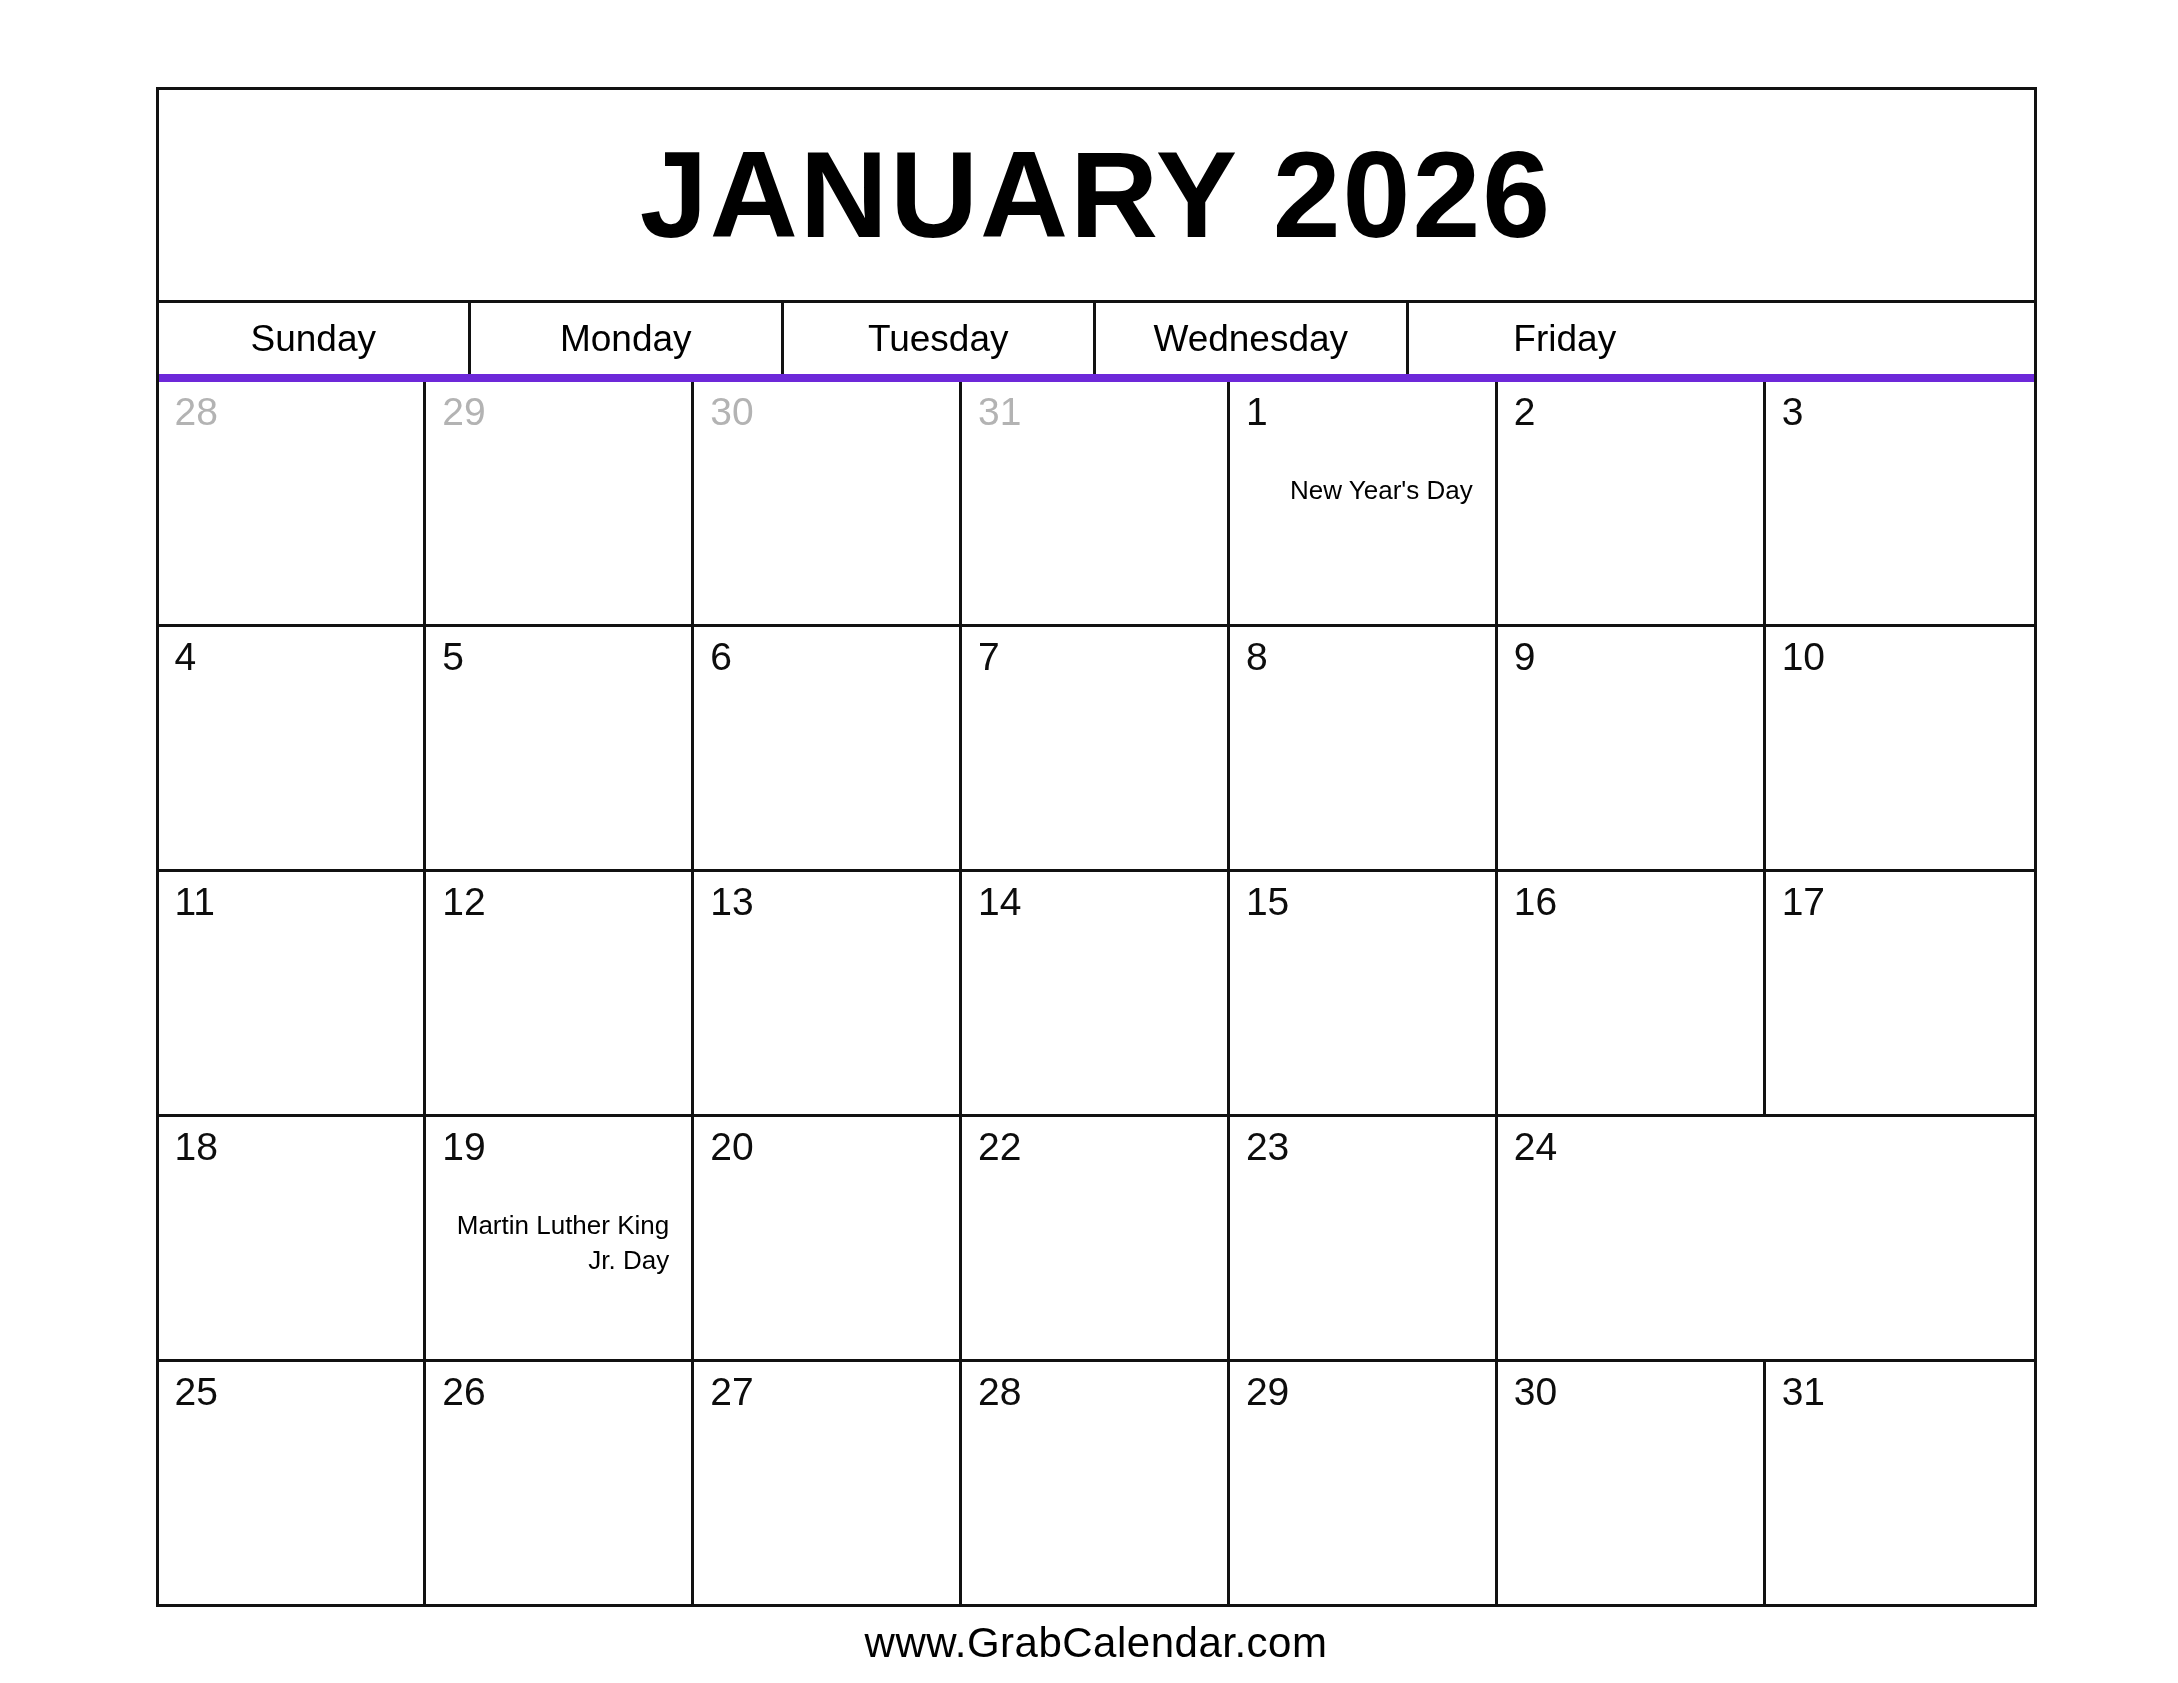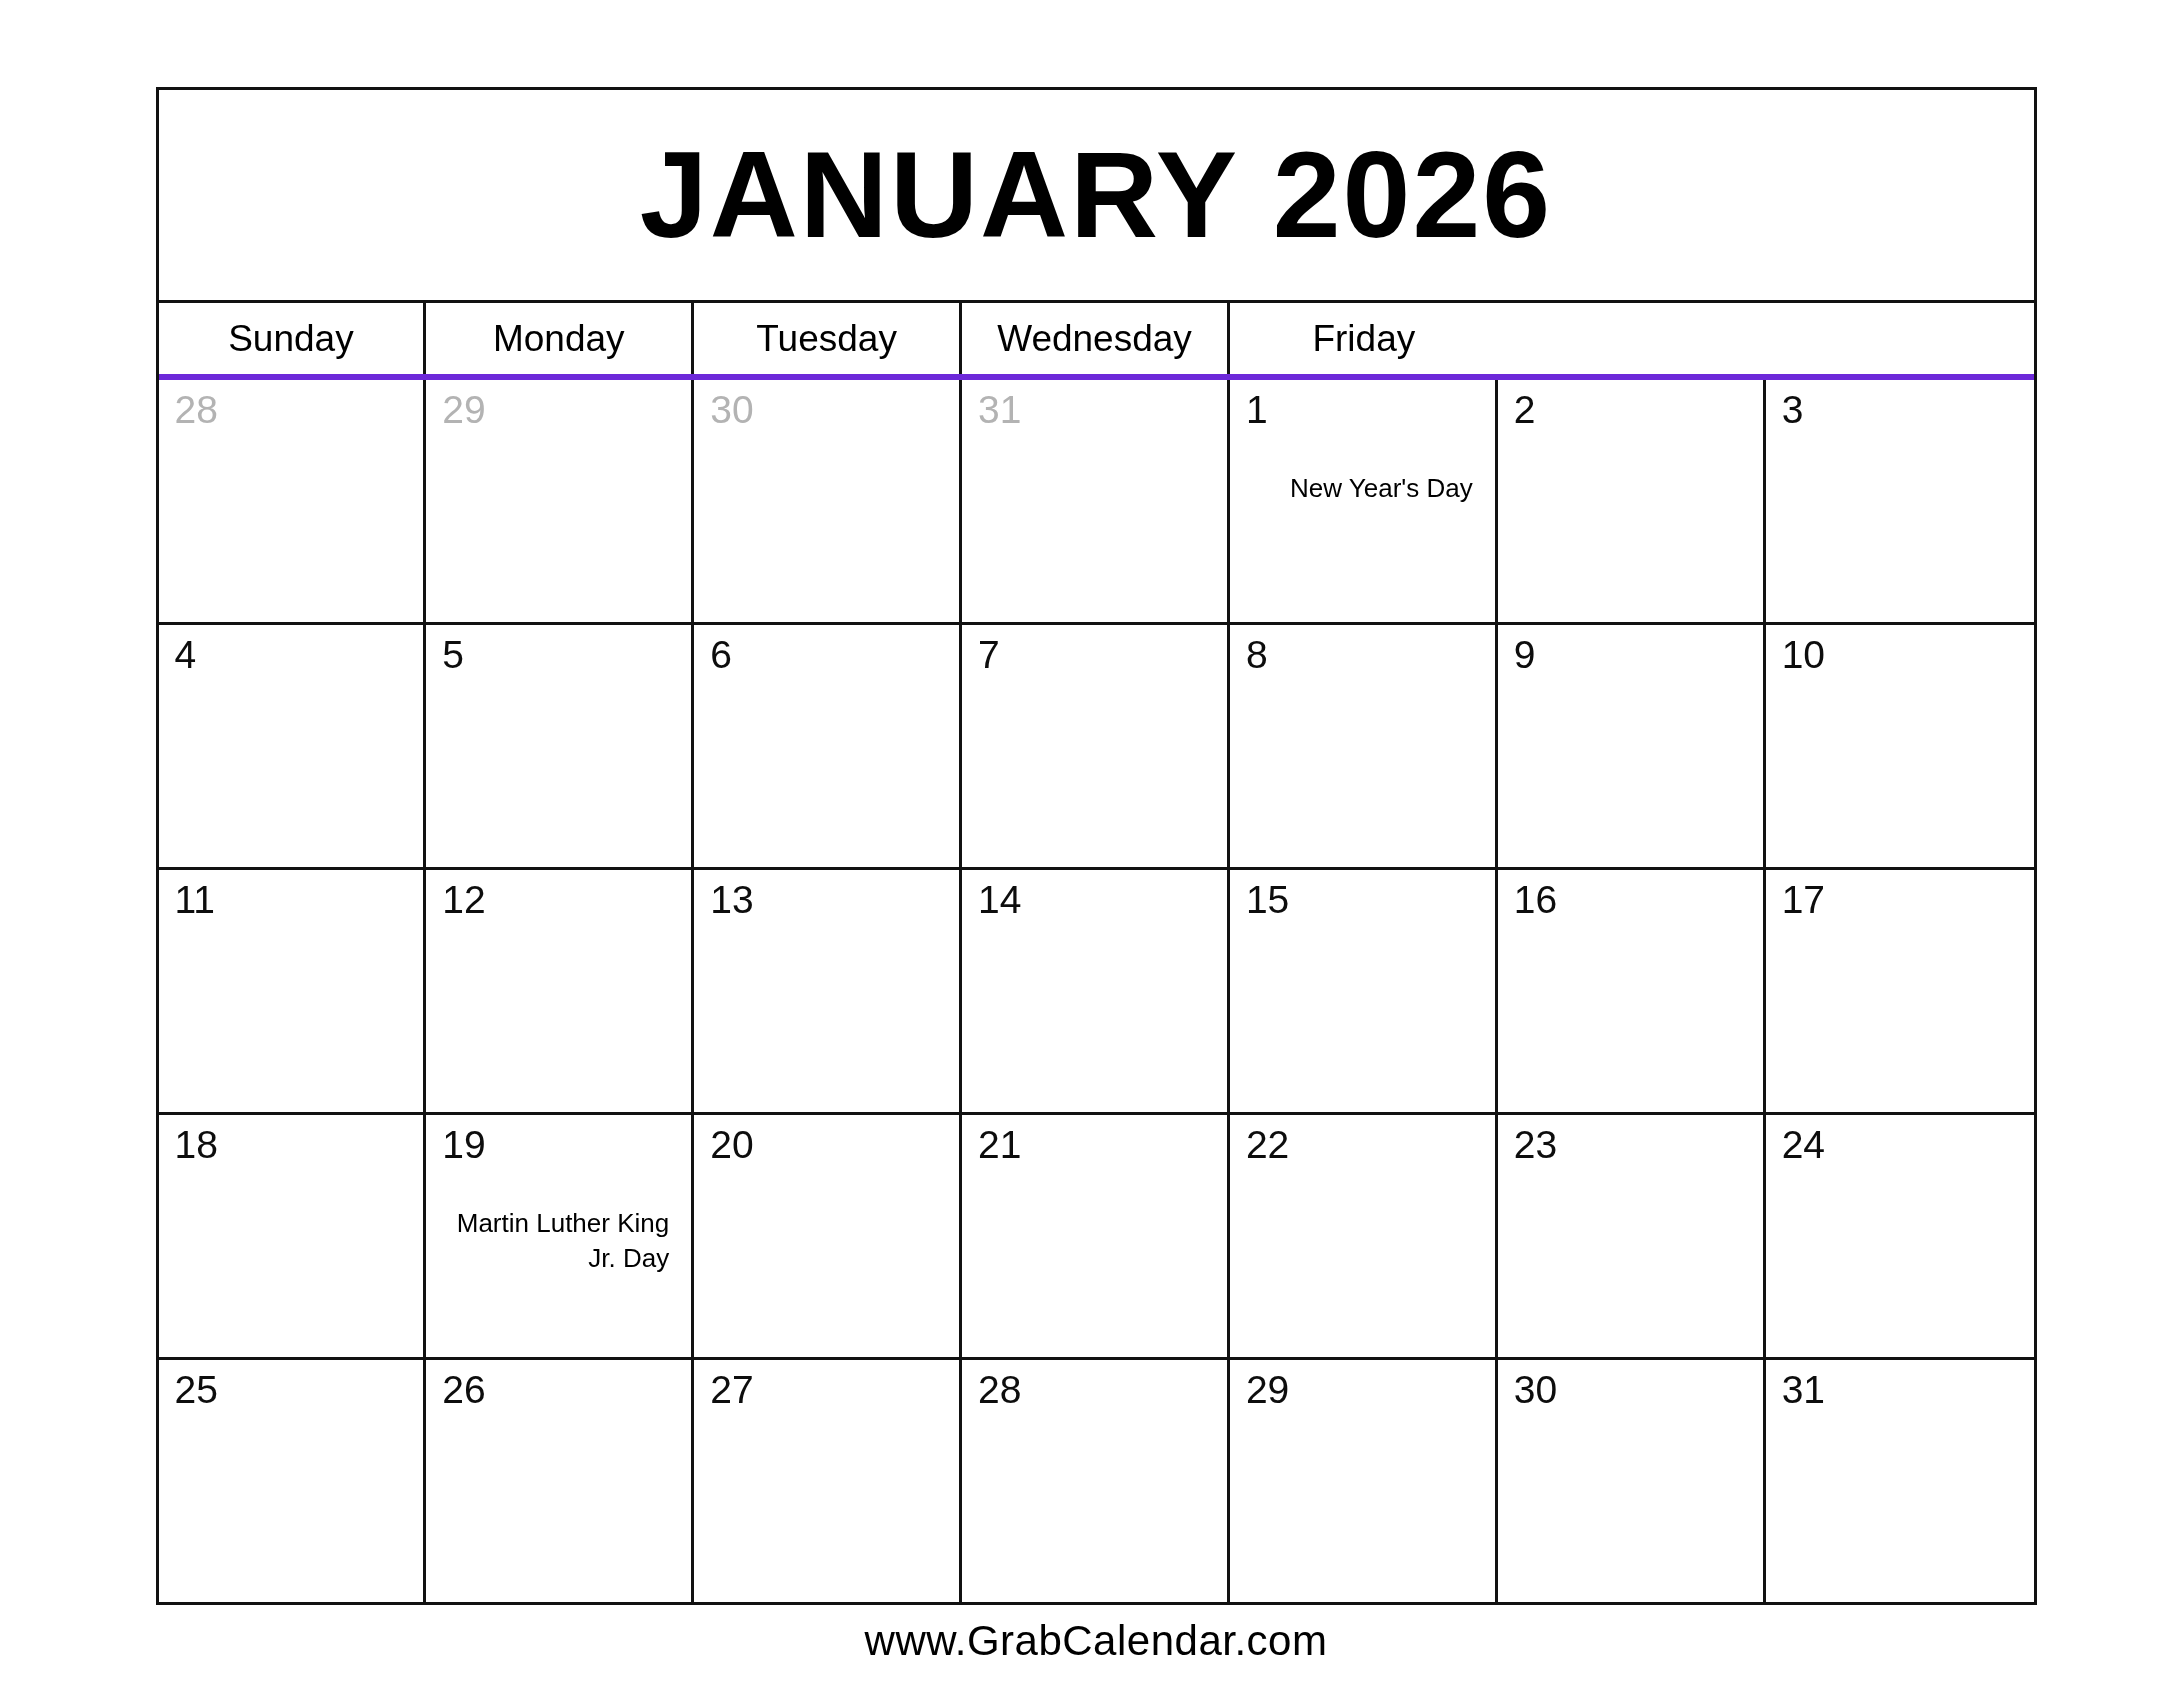--- a/index.html
+++ b/index.html
@@ -45,22 +45,22 @@
     font-size: 122px;
     font-weight: 700;
     letter-spacing: 2px;
     line-height: 1;
     white-space: nowrap;
   }
 
   
   .weekday-row {
     display: grid;
-    grid-template-columns: repeat(7, 1fr);
-    border-bottom: 6px solid #6d28d9;
+    grid-template-columns: repeat(6, 1fr);
+    border-bottom: 8px solid #6d28d9;
     height: 71px;
   }
   .weekday {
     display: flex;
     align-items: center;
     justify-content: center;
     font-size: 37px;
     font-weight: 400;
     border-right: 3px solid #111111;
     box-sizing: border-box;
@@ -232,24 +232,20 @@
       </div>
       <div class="day-cell">
         <div class="day-num">19</div>
         <div class="event">Martin Luther King Jr. Day</div>
       </div>
       <div class="day-cell">
         <div class="day-num">20</div>
         <div class="event"></div>
       </div>
       <div class="day-cell">
-        <div class="day-num">21</div>
-        <div class="event"></div>
-      </div>
-      <div class="day-cell">
         <div class="day-num">22</div>
         <div class="event"></div>
       </div>
       <div class="day-cell">
         <div class="day-num">23</div>
         <div class="event"></div>
       </div>
       <div class="day-cell">
         <div class="day-num">24</div>
         <div class="event"></div>

